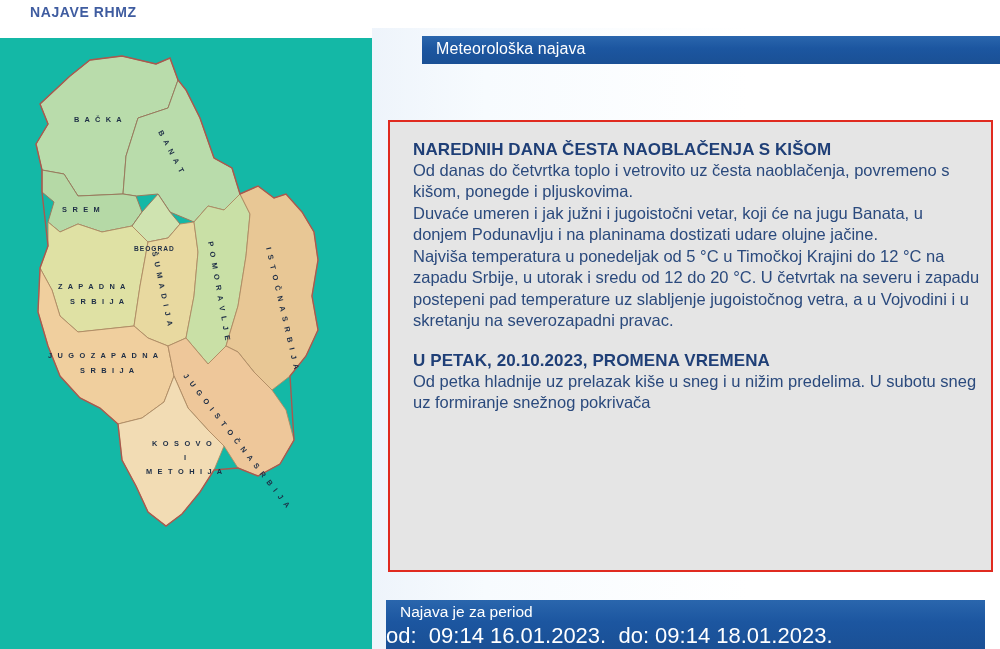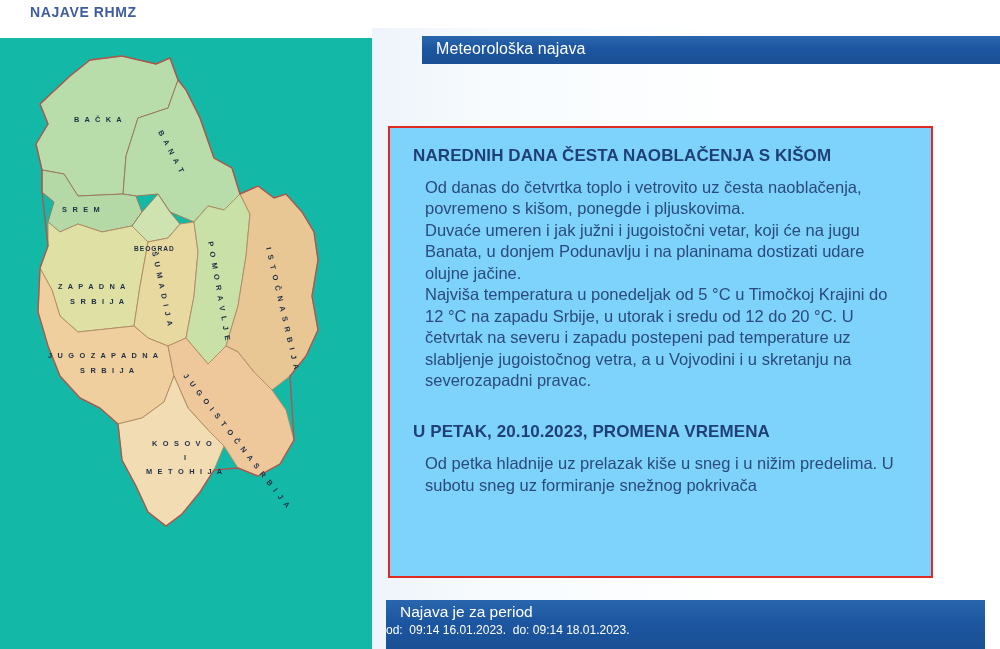--- a/index.html
+++ b/index.html
@@ -103,25 +103,25 @@
     font-weight: bold;
     color: #1f3f77;
     letter-spacing: 0.2px;
     font-family: "Liberation Sans", sans-serif;
     margin-top: 46px;
   }
 
   .alert-box {
     position: absolute;
     left: 16px;
-    top: 98px;
-    width: 545px;
+    top: 92px;
+    width: 605px;
     height: 452px;
     border: 2px solid #e02b20;
-    background: #7dd3fc;
+    background: #e5e5e5;
     box-sizing: border-box;
   }
   .alert-inner {
     position: absolute;
     left: 23px;
     top: 18px;
     right: 10px;
   }
   .alert-heading {
     font-size: 17px;
@@ -130,21 +130,21 @@
     letter-spacing: 0.1px;
     line-height: 1.12;
     margin: 0 0 1px 0;
     font-family: "Liberation Sans", sans-serif;
   }
   .alert-body {
     font-size: 16.5px;
     font-weight: normal;
     color: #2b4a7d;
     line-height: 1.30;
-    margin: 12px;
+    margin: 0;
     font-family: "Liberation Sans", sans-serif;
     white-space: pre-line;
   }
   .alert-gap {
     height: 19px;
   }
 
   .footer-bar {
     position: absolute;
     left: 14px;
@@ -160,21 +160,21 @@
     top: 3px;
     font-size: 15.5px;
     color: #ffffff;
     font-family: "Liberation Sans", sans-serif;
     text-align: right;
   }
   .footer-line2 {
     position: absolute;
     left: 0px;
     top: 23px;
-    font-size: 12px;
+    font-size: 22px;
     color: #ffffff;
     font-family: "Liberation Sans", sans-serif;
     white-space: pre;
   }
 </style>
 </head>
 <body>
 
 <div class="page-title">NAJAVE RHMZ</div>
 

